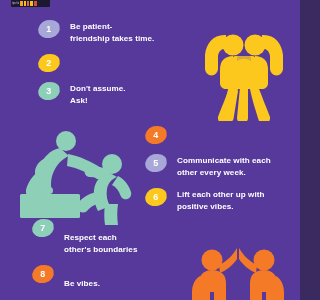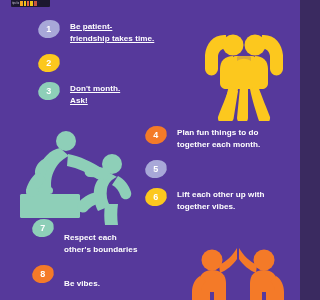--- a/index.html
+++ b/index.html
@@ -77,21 +77,21 @@
     font-size: 8.1px;
     font-weight: bold;
     line-height: 11.5px;
     letter-spacing: 0.05px;
     white-space: pre-line;
   }
 
   
   #block-top    { left: 38px;  top: 20px;  width: 200px; }
   #block-top .tip-row { margin-bottom: 10px; }
-  #block-top .tip-text { margin-left: 10px; margin-top: 1px; text-decoration: underline; }
+  #block-top .tip-text { margin-left: 10px; margin-top: 1px; }
 
   #block-mid    { left: 145px; top: 126px; width: 150px; }
   #block-mid .tip-row { margin-bottom: 10px; }
   #block-mid .tip-text { margin-left: 10px; margin-top: 1px; }
 
   #block-bottom { left: 32px;  top: 219px; width: 150px; }
   #block-bottom .tip-row { margin-bottom: 10px; }
   #block-bottom .tip-text { margin-left: 10px; margin-top: 13px; }
 
   
@@ -130,48 +130,48 @@
     <div class="tip-row">
       <div class="badge" style="background:#fcc81e;">
         <span>2</span>
       </div>
     </div>
 
     <div class="tip-row">
       <div class="badge" style="background:#8ecfb8;">
         <span>3</span>
       </div>
-      <div class="tip-text">Don't month.
+      <div class="tip-text">Don't assume.
 Ask!</div>
     </div>
 
   </div>
 
   <div class="tip-block" id="block-mid">
 
     <div class="tip-row">
       <div class="badge" style="background:#f47a28;">
         <span>4</span>
       </div>
-      <div class="tip-text">Plan fun things to do
-together each month.</div>
     </div>
 
     <div class="tip-row">
       <div class="badge" style="background:#a8a8d8;">
         <span>5</span>
       </div>
+      <div class="tip-text">Communicate with each
+other every week.</div>
     </div>
 
     <div class="tip-row">
       <div class="badge" style="background:#fcc81e;">
         <span>6</span>
       </div>
       <div class="tip-text">Lift each other up with
-together vibes.</div>
+positive vibes.</div>
     </div>
 
   </div>
 
   <div class="tip-block" id="block-bottom">
 
     <div class="tip-row">
       <div class="badge" style="background:#8ecfb8;">
         <span>7</span>
       </div>

